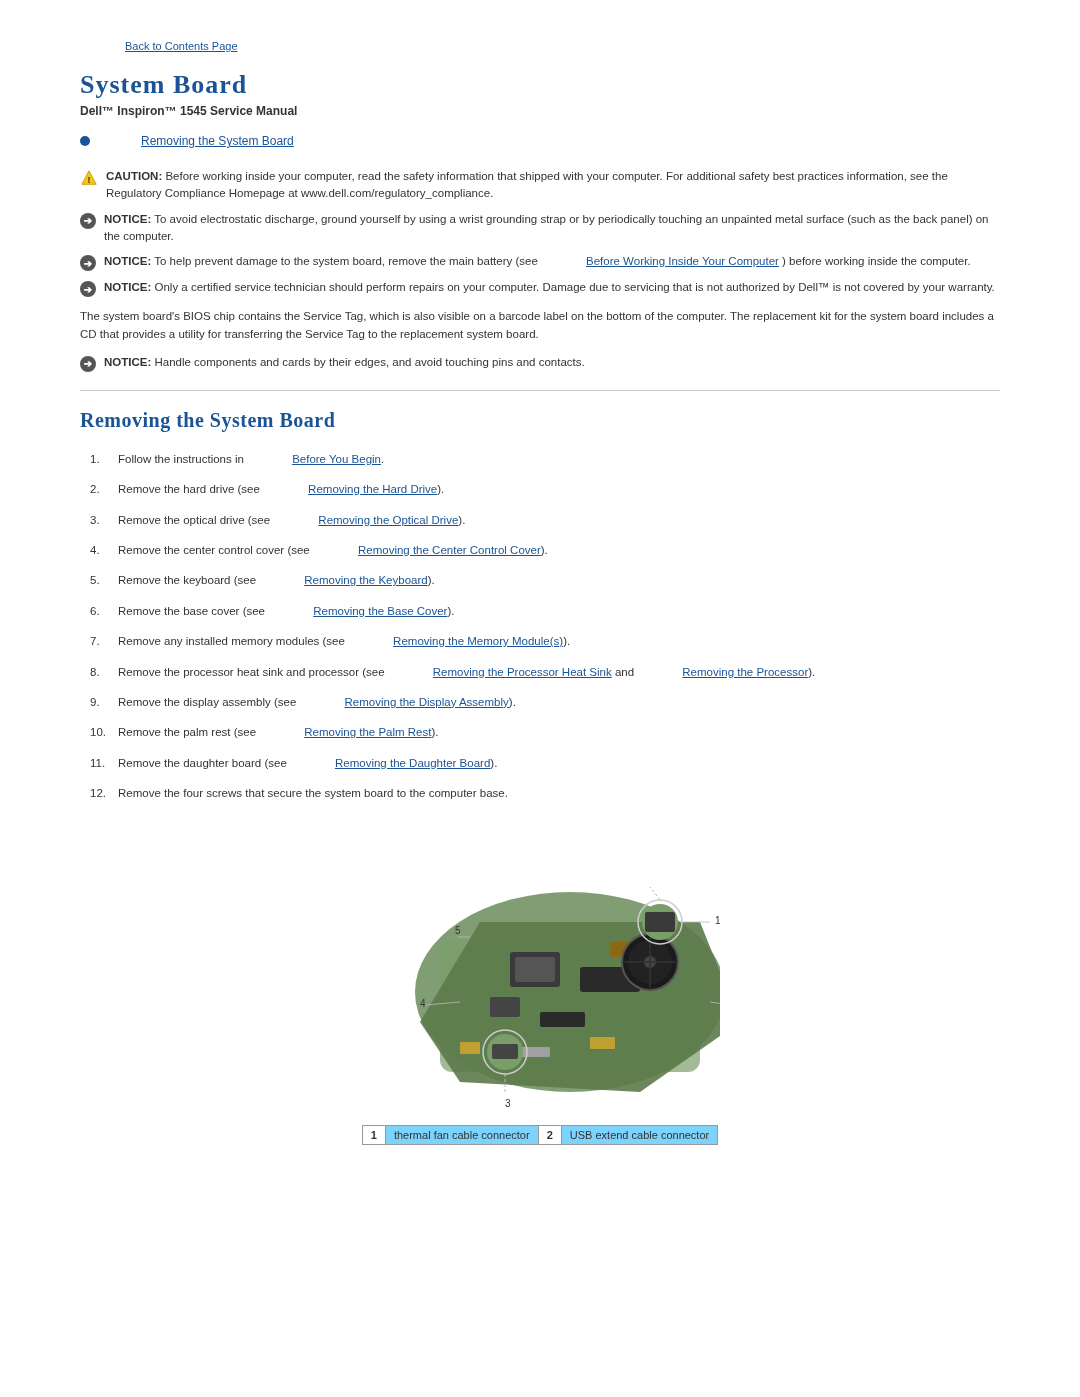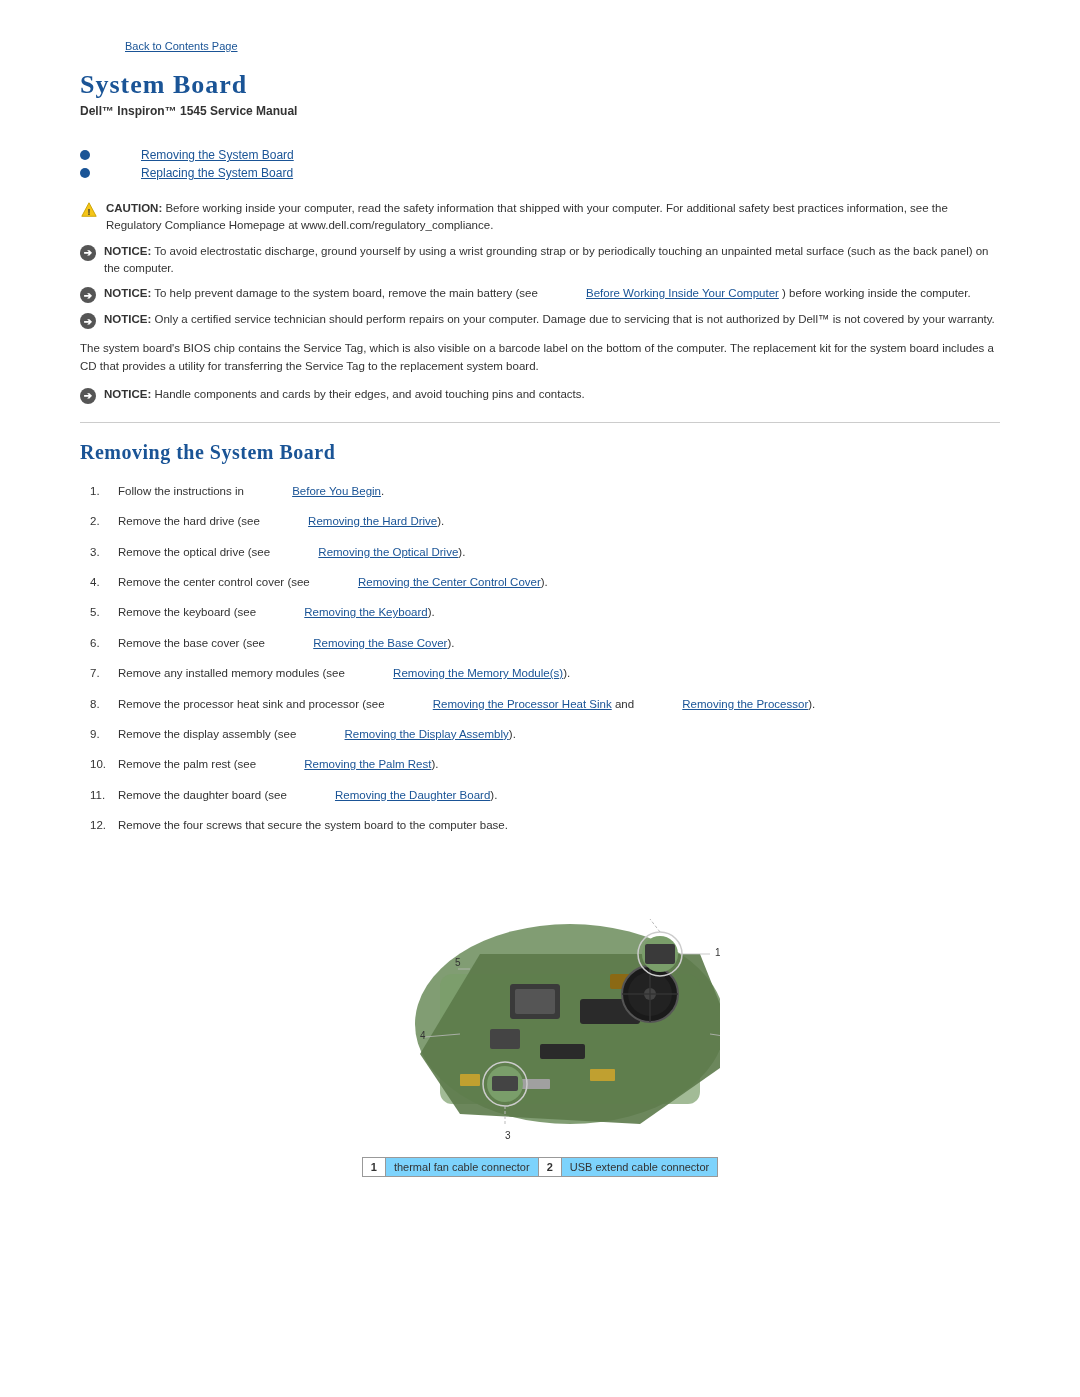--- a/index.html
+++ b/index.html
@@ -25,21 +25,21 @@
       color: #1a5496;
       font-family: Georgia, serif;
       letter-spacing: 1px;
       margin-bottom: 4px;
     }
 
     .subtitle {
       font-size: 12px;
       font-weight: bold;
       color: #333;
-      margin-bottom: 30px;
+      margin-bottom: 16px;
     }
 
     .toc-list {
       list-style: none;
       margin-bottom: 20px;
     }
     .toc-list li {
       display: flex;
       align-items: center;
       margin-bottom: 4px;
@@ -169,23 +169,20 @@
 <div class="back-link">
   <a href="#">Back to Contents Page</a>
 </div>
 
 <h1 class="page-title">System Board</h1>
 <div class="subtitle">Dell™ Inspiron™ 1545 Service Manual</div>
 
 <ul class="toc-list">
   <li>
     <a href="#removing">Removing the System Board</a>
-  </li>
-  <li>
-    <a href="#replacing">Replacing the System Board</a>
   </li>
 </ul>
 
 <div class="notice-section">
 
   <div class="notice-block">
     <div class="notice-icon">
       <svg class="caution-icon" viewBox="0 0 20 20" xmlns="http://www.w3.org/2000/svg">
         <polygon points="10,2 18,17 2,17" fill="#f5c518" stroke="#c8a000" stroke-width="1"></polygon>
         <text x="10" y="15" text-anchor="middle" font-size="10" font-weight="bold" fill="#333">!</text>

